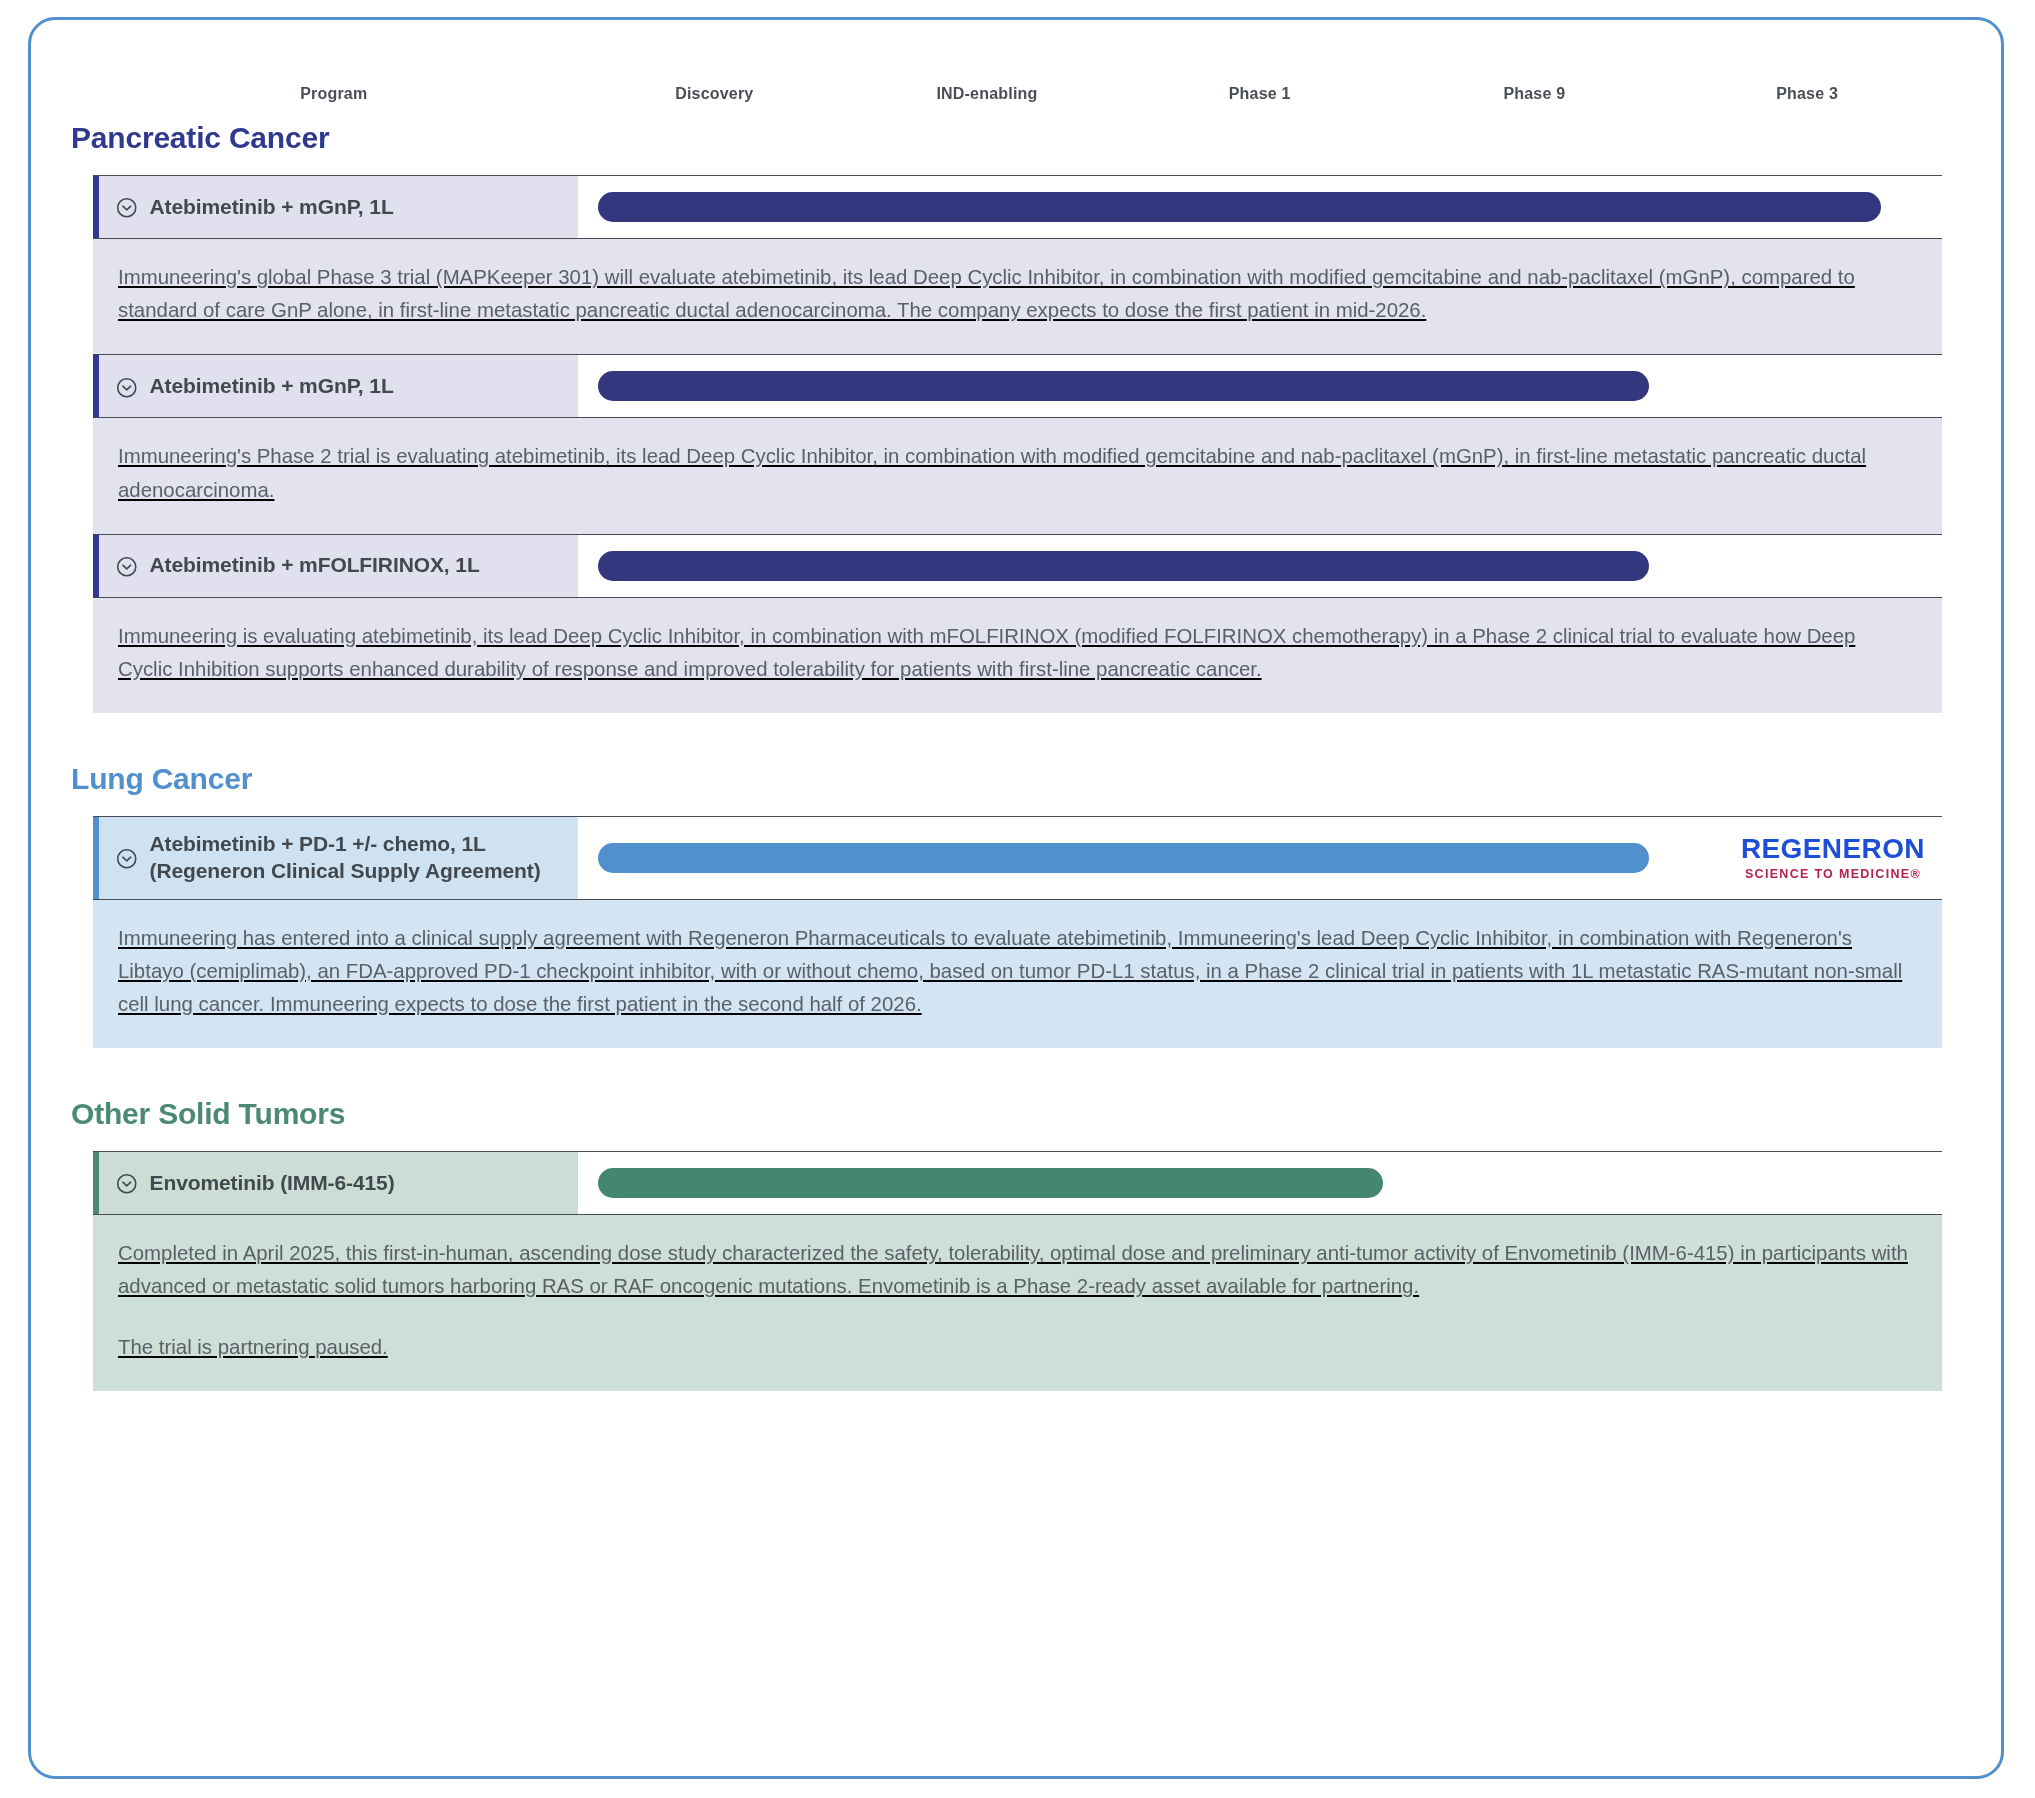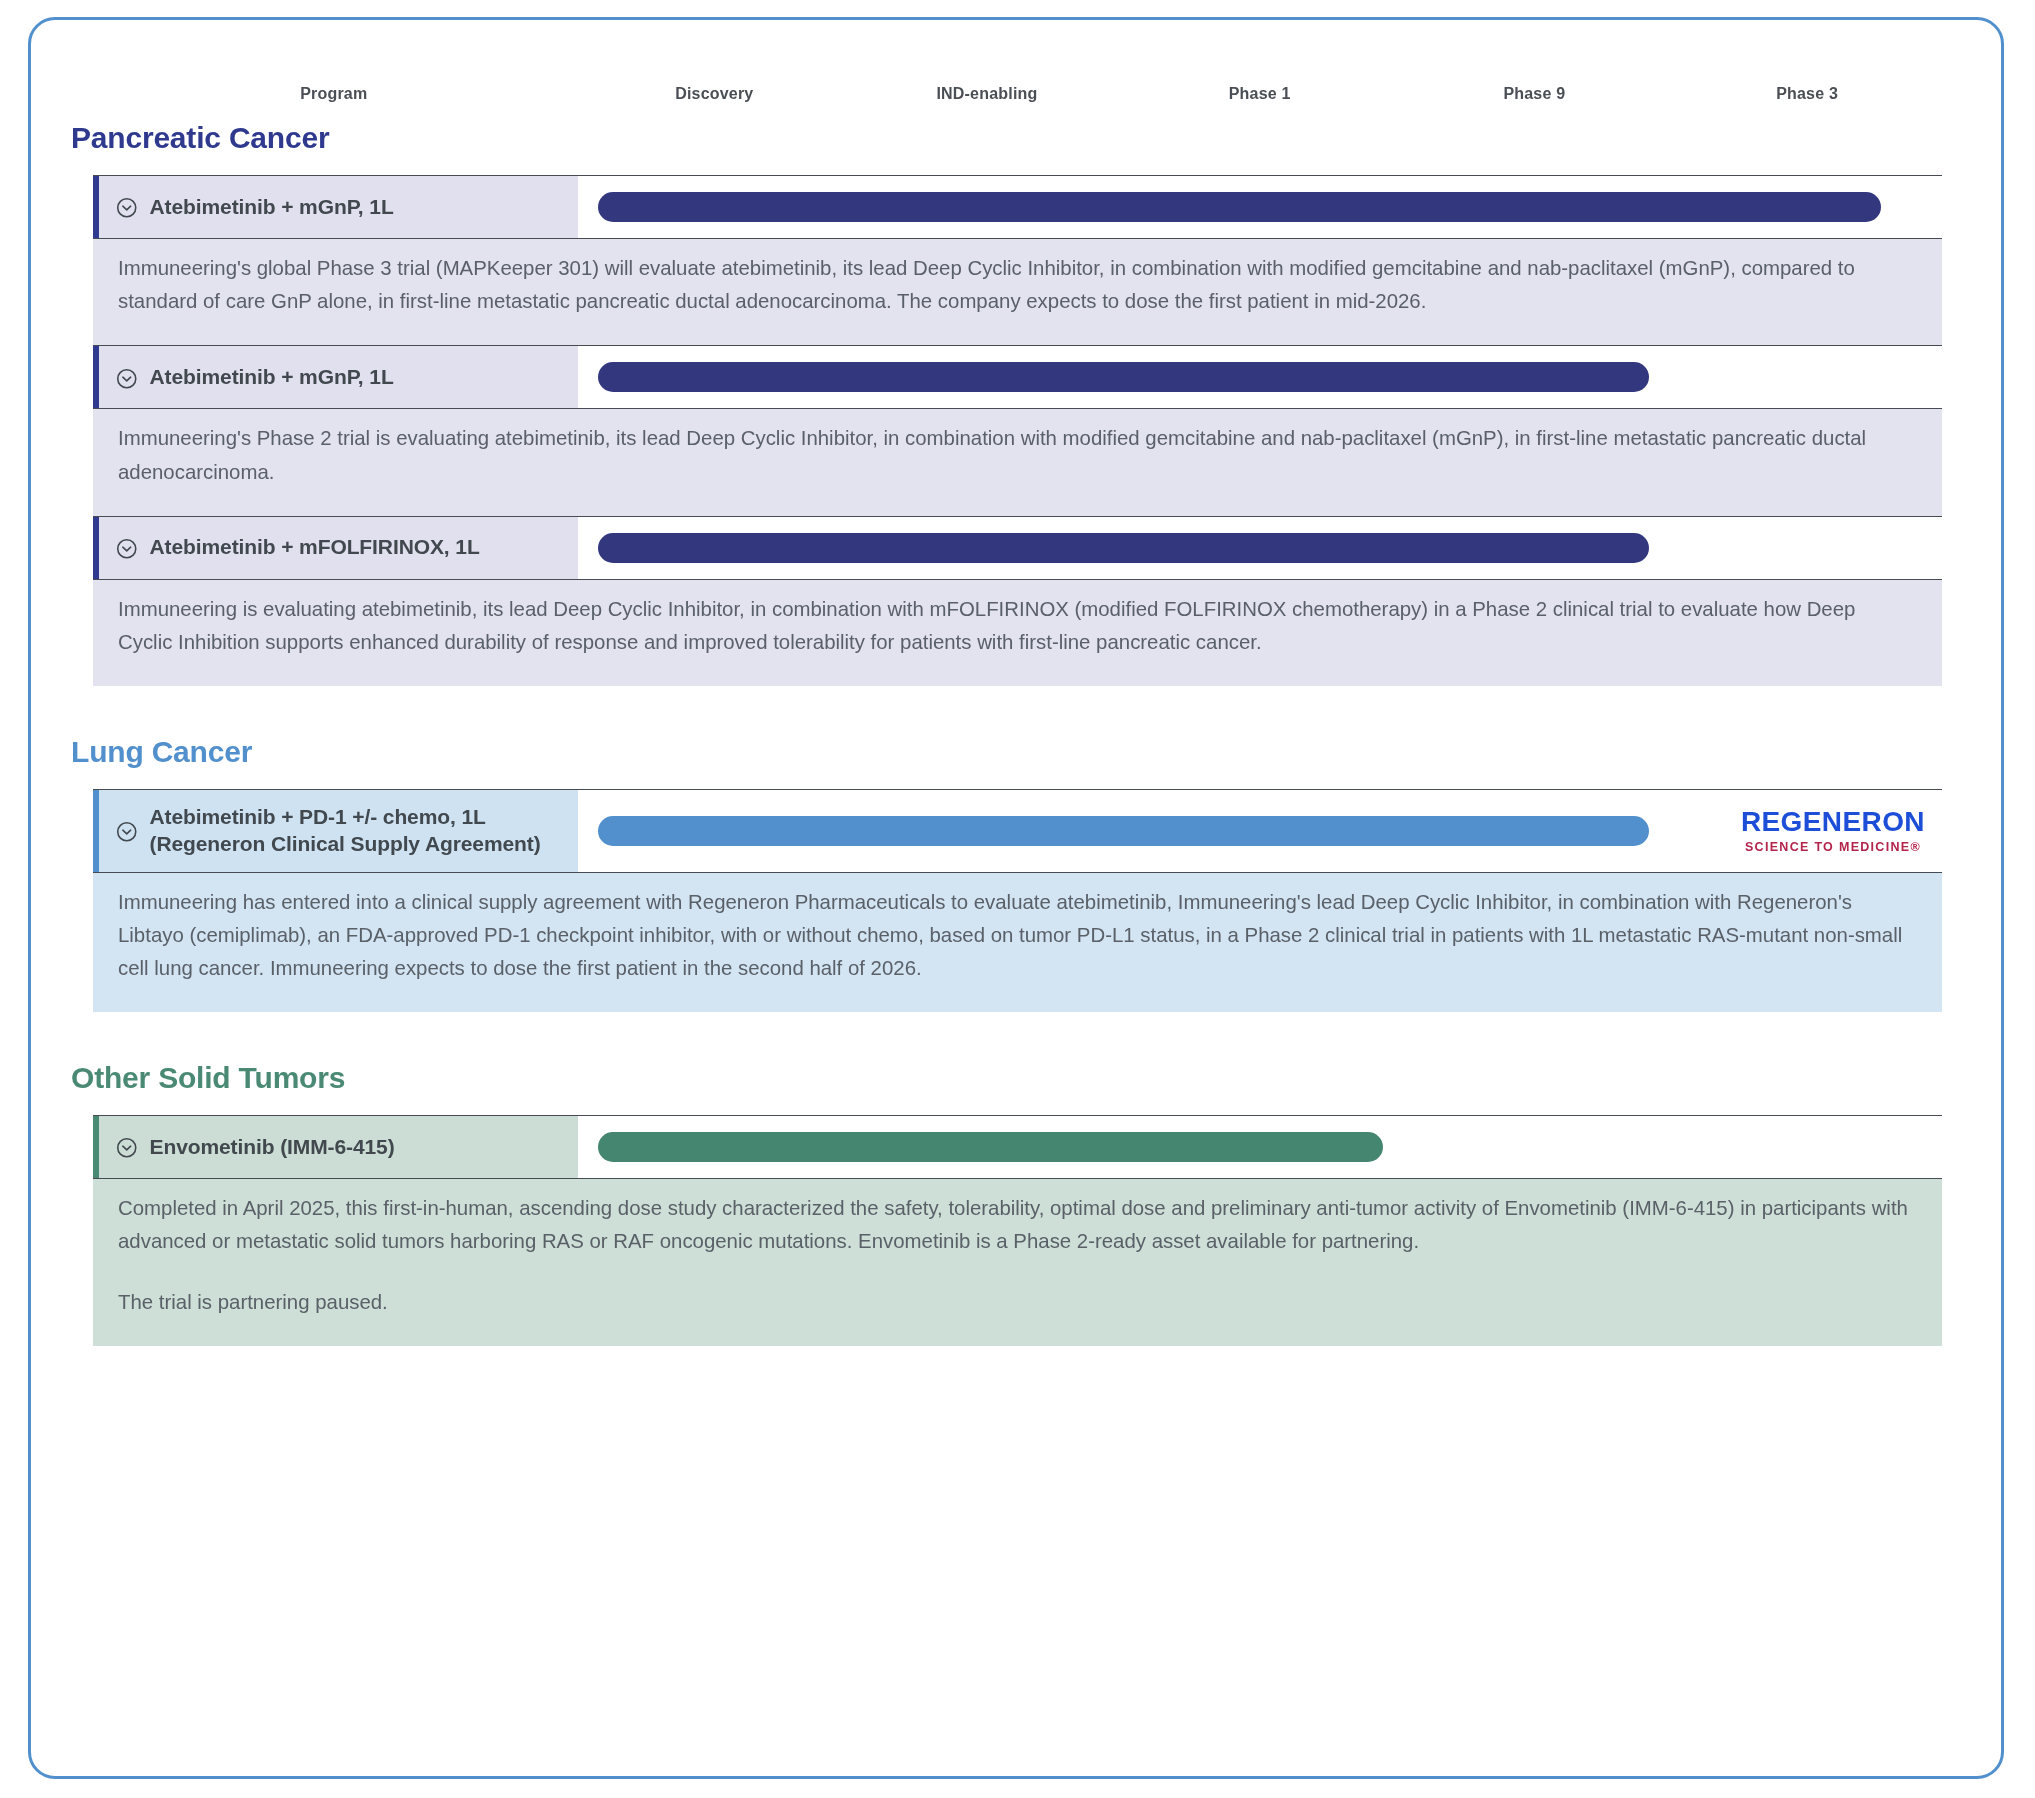--- a/index.html
+++ b/index.html
@@ -143,21 +143,22 @@
     font-weight: 700;
     font-size: 12.5px;
     letter-spacing: 1.3px;
     color: #B4234A;
     display: block;
     margin-top: 4.7px;
   }
 
   
   .desc-panel {
-    padding: 13px 31px 27px 25px;
+    padding: 22px 31px 27px 25px;
+    text-decoration: underline;
   }
   .desc-panel p {
     font-size: 20.4px;
     line-height: 1.62;
     color: #5A6068;
     font-weight: 400;
   }
   .desc-panel p + p { margin-top: 28px; }
 
   

